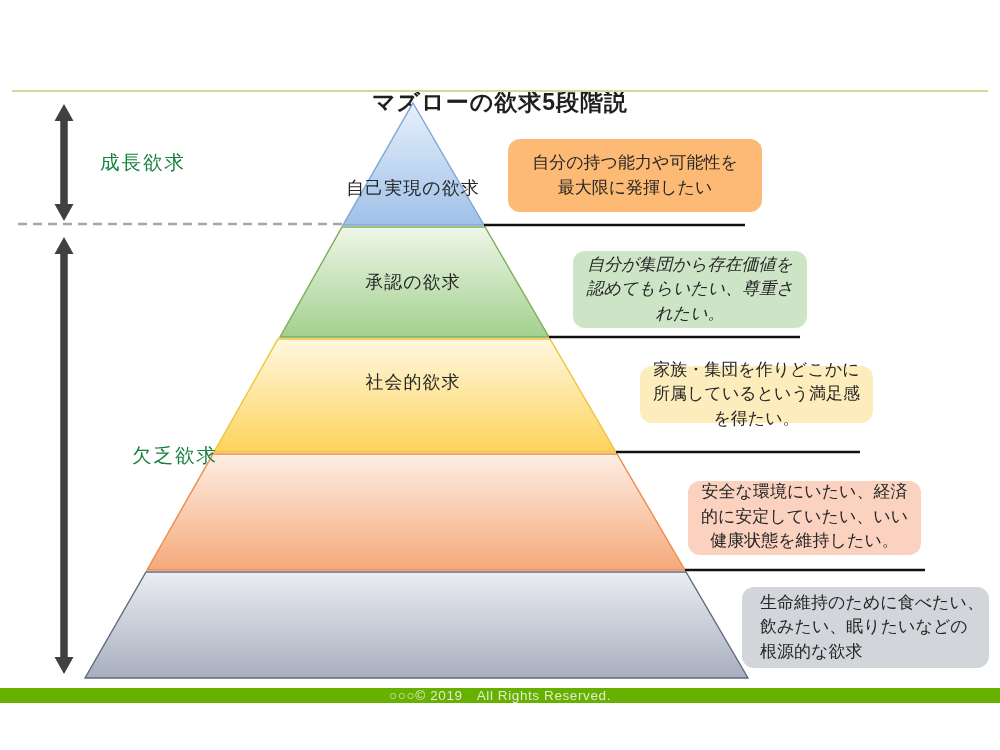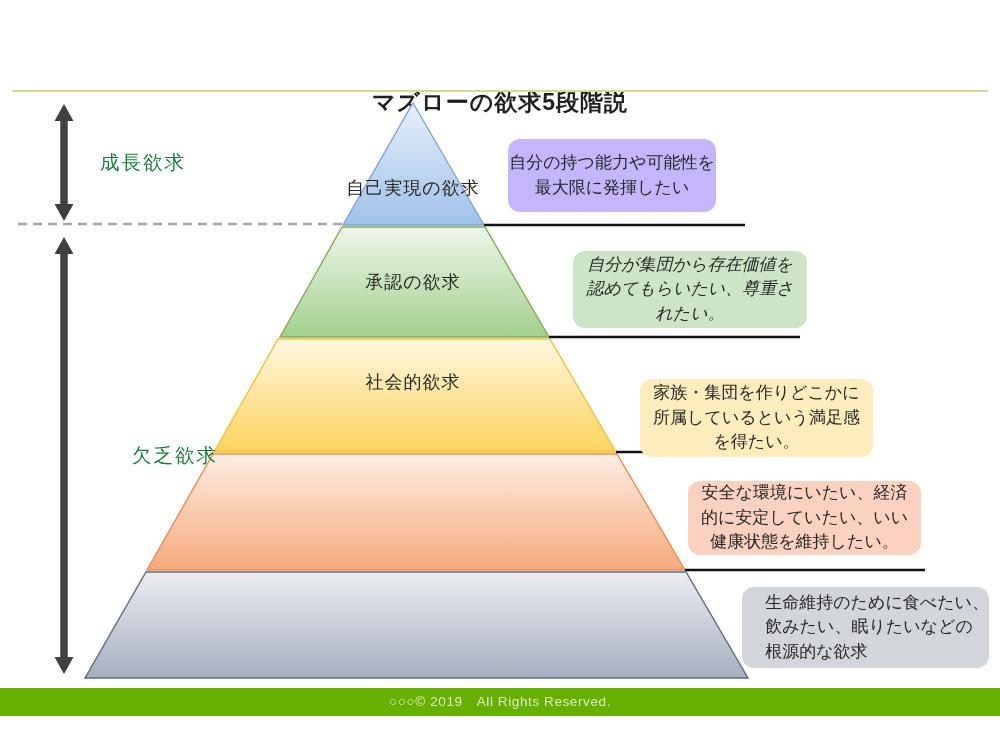--- a/index.html
+++ b/index.html
@@ -18,24 +18,24 @@
     font-size:18px;letter-spacing:1px;color:#262626;
   }
   .side-label{
     position:absolute;left:100px;font-size:19.5px;letter-spacing:2px;color:#15803d;
   }
   .callout{
     position:absolute;border-radius:12px;display:flex;align-items:center;justify-content:center;
     font-size:17px;line-height:24.5px;color:#262626;box-sizing:border-box;
   }
   .callout span{white-space:pre-line;text-align:center;}
-  .callout.left{justify-content:flex-end;padding-left:13px;}
+  .callout.left{justify-content:center;padding-left:13px;}
   .callout.left span{text-align:left;}
   .footer-bar{
-    position:absolute;left:0;top:688px;width:1000px;height:28px;
+    position:absolute;left:0;top:688px;width:1000px;height:15px;
     display:flex;align-items:center;justify-content:center;
   }
   .footer-text{font-size:13.5px;letter-spacing:0.6px;color:#e3ecd2;}
 </style>
 </head>
 <body>
 
 <div class="canvas">
 
   <div class="title">マズローの欲求5段階説</div>
@@ -82,35 +82,35 @@
     <polygon points="64,237 73.5,254 67.75,254 67.75,657 73.5,657 64,674 54.5,657 60.25,657 60.25,254 54.5,254" fill="#404040"></polygon>
   </svg>
 
   <div class="side-label" style="top:149px;">成長欲求</div>
   <div class="side-label" style="top:442px;margin-left:32px;">欠乏欲求</div>
 
   <div class="lvl-label" style="top:270px;">承認の欲求</div>
   <div class="lvl-label" style="top:176px;">自己実現の欲求</div>
   <div class="lvl-label" style="top:370px;">社会的欲求</div>
 
-  <div class="callout" style="left: 508px; top: 139px; width: 208px; height: 73px; background: #c4b5fd;">
+  <div class="callout" style="left: 508px; top: 139px; width: 254px; height: 73px; background: #fdba74;">
     <span>自分の持つ能力や可能性を
 最大限に発揮したい</span>
   </div>
   <div class="callout" style="left: 573px; top: 251px; width: 234px; height: 77px; background: rgb(205, 229, 198); font-style: italic;">
     <span>自分が集団から存在価値を
 認めてもらいたい、尊重さ
 れたい。</span>
   </div>
-  <div class="callout" style="left: 640px; top: 366px; width: 233px; height: 78px; background: rgb(253, 237, 189); margin-top: 13px;">
+  <div class="callout" style="left: 640px; top: 366px; width: 233px; height: 57px; background: rgb(253, 237, 189);">
     <span>家族・集団を作りどこかに
 所属しているという満足感
 を得たい。</span>
   </div>
-  <div class="callout" style="left: 688px; top: 481px; width: 233px; height: 74px; background: rgb(251, 210, 192);">
+  <div class="callout" style="left: 688px; top: 481px; width: 233px; height: 74px; background: rgb(251, 210, 192); font-family: Liberation Mono, monospace;">
     <span>安全な環境にいたい、経済
 的に安定していたい、いい
 健康状態を維持したい。</span>
   </div>
   <div class="callout left" style="left: 742px; top: 587px; width: 247px; height: 81px; background: rgb(210, 213, 218);">
     <span>生命維持のために食べたい、
 飲みたい、眠りたいなどの
 根源的な欲求</span>
   </div>
 

